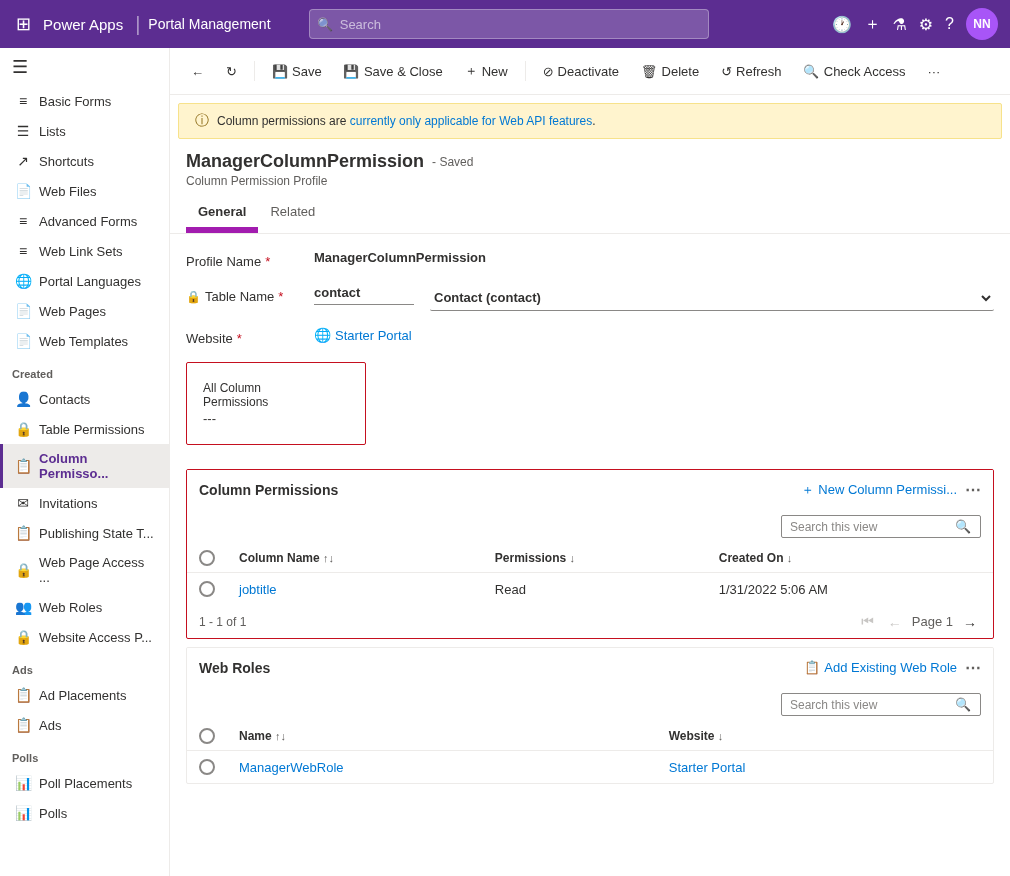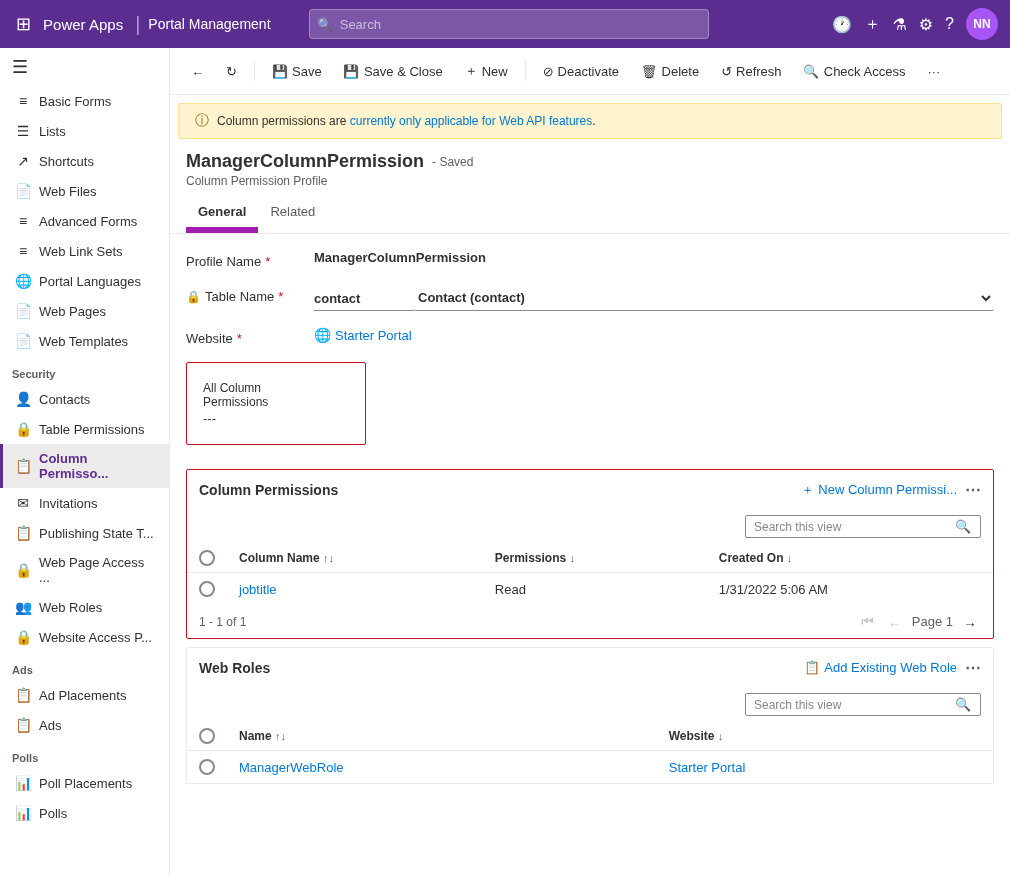--- a/index.html
+++ b/index.html
@@ -147,21 +147,21 @@
       font-size: 13px;
       font-weight: 600;
       color: #323130;
       background: transparent;
       outline: none;
       width: 100%;
     }
     .field-bold { font-size: 13px; font-weight: 700; color: #323130; }
     .field-link { color: #0078d4; text-decoration: none; font-size: 13px; }
 
-    .field-row { display: flex; align-items: flex-end; }
+    .field-row { display: flex; align-items: flex-start; gap: 16px; }
     .field-select {
       border: 1px solid #8a8886;
       border-radius: 2px;
       padding: 4px 8px;
       font-size: 13px;
       color: #323130;
       background: white;
       outline: none;
       min-width: 200px;
     }
@@ -222,21 +222,21 @@
       justify-content: flex-end;
       align-items: center;
     }
     .grid-search {
       display: flex;
       align-items: center;
       border: 1px solid #8a8886;
       border-radius: 2px;
       padding: 3px 8px;
       gap: 6px;
-      width: 236px;
+      width: 200px;
     }
     .grid-search input {
       border: none;
       outline: none;
       font-size: 12px;
       color: #323130;
       background: transparent;
       flex: 1;
     }
     .grid-search input::placeholder { color: #8a8886; }
@@ -347,21 +347,21 @@
     </div>
     <div class="sidebar-item">
       <span class="icon">📄</span>
       <span>Web Pages</span>
     </div>
     <div class="sidebar-item">
       <span class="icon">📄</span>
       <span>Web Templates</span>
     </div>
 
-    <div class="sidebar-section-label">Security</div>
+    <div class="sidebar-section-label">Created</div>
 
     <div class="sidebar-item">
       <span class="icon">👤</span>
       <span>Contacts</span>
     </div>
     <div class="sidebar-item">
       <span class="icon">🔒</span>
       <span>Table Permissions</span>
     </div>
     <div class="sidebar-item active">

